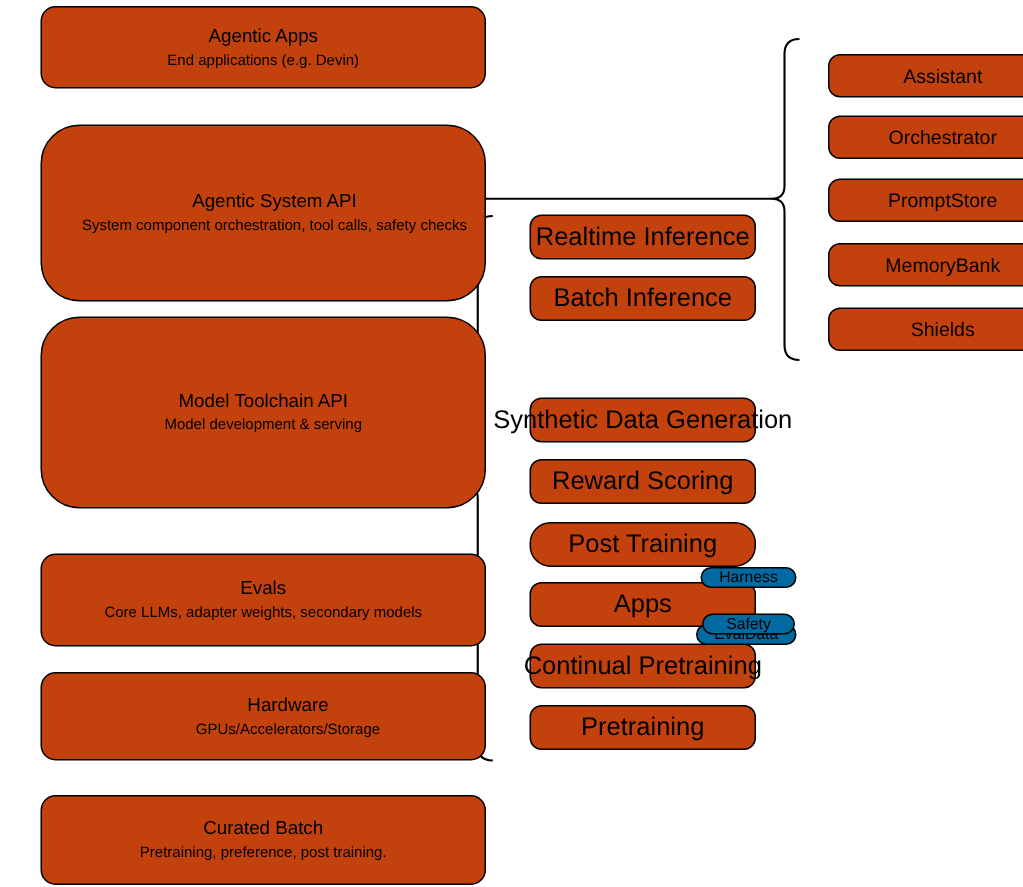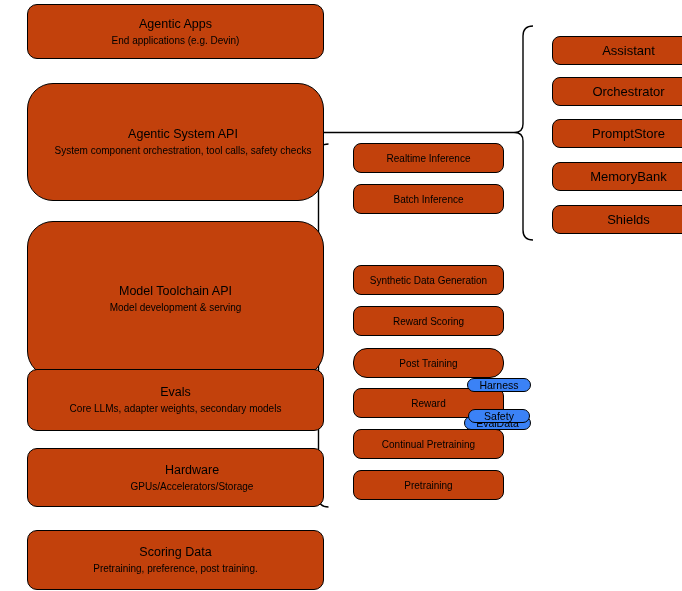--- a/index.html
+++ b/index.html
@@ -36,31 +36,31 @@
   .node .subtitle {
     font-size: 10px;
     line-height: 13px;
     margin-top: 2px;
     white-space: nowrap;
   }
   
   .leftbox { left: 3px; width: 297px; border-radius: 10px; }
   #lb0 { top: 4px;   height: 55px; }
   #lb1 { top: 83px;  height: 118px; border-radius: 26px; padding-left: 15px; }
-  #lb2 { top: 221px; height: 156px; border-radius: 26px; }
+  #lb2 { top: 211px; height: 128px; border-radius: 26px; }
   #lb3 { top: 369px; height: 62px; }
   #lb4 { top: 448px; height: 59px; padding-left: 33px; }
   #lb5 { top: 530px; height: 60px; }
   
   .midbox {
     left: 329px;
     width: 151px;
     height: 30px;
     border-radius: 8px;
-    font-size: 10px;
+    font-size: 17px;
     white-space: nowrap;
   }
   #mb0 { top: 143px; }
   #mb1 { top: 184px; }
   #mb2 { top: 224px; }
   #mb3 { top: 265px; }
   #mb4 { top: 306px; }
   #mb5 { top: 348px; border-radius: 14px; }
   #mb6 { top: 388px; }
   #mb7 { top: 429px; }
@@ -75,21 +75,21 @@
     white-space: nowrap;
   }
   #rb0 { top: 36px; }
   #rb1 { top: 77px; }
   #rb2 { top: 119px; }
   #rb3 { top: 162px; }
   #rb4 { top: 205px; }
   
   .pill {
     position: absolute;
-    background: #3b82f6;
+    background: #0369a1;
     border: 1.2px solid #000000;
     box-sizing: border-box;
     border-radius: 8px;
     height: 14px;
     display: flex;
     align-items: center;
     justify-content: center;
     font-size: 10.5px;
     white-space: nowrap;
     z-index: 3;
@@ -140,30 +140,30 @@
   </div>
   <div class="node leftbox" id="lb3">
     <div class="title">Evals</div>
     <div class="subtitle">Core LLMs, adapter weights, secondary models</div>
   </div>
   <div class="node leftbox" id="lb4">
     <div class="title">Hardware</div>
     <div class="subtitle">GPUs/Accelerators/Storage</div>
   </div>
   <div class="node leftbox" id="lb5">
-    <div class="title">Scoring Data</div>
+    <div class="title">Curated Batch</div>
     <div class="subtitle">Pretraining, preference, post training.</div>
   </div>
 
   <div class="node midbox" id="mb0">Realtime Inference</div>
   <div class="node midbox" id="mb1">Batch Inference</div>
   <div class="node midbox" id="mb3">Synthetic Data Generation</div>
   <div class="node midbox" id="mb4">Reward Scoring</div>
   <div class="node midbox" id="mb5">Post Training</div>
-  <div class="node midbox" id="mb6">Reward</div>
+  <div class="node midbox" id="mb6">Apps</div>
   <div class="node midbox" id="mb7">Continual Pretraining</div>
   <div class="node midbox" id="mb8">Pretraining</div>
 
   <div class="pill" id="pill0">Harness</div>
   <div class="pill" id="pill1">EvalData</div>
   <div class="pill" id="pill2">Safety</div>
 
   <div class="node rightbox" id="rb0">Assistant</div>
   <div class="node rightbox" id="rb2">PromptStore</div>
   <div class="node rightbox" id="rb1">Orchestrator</div>

